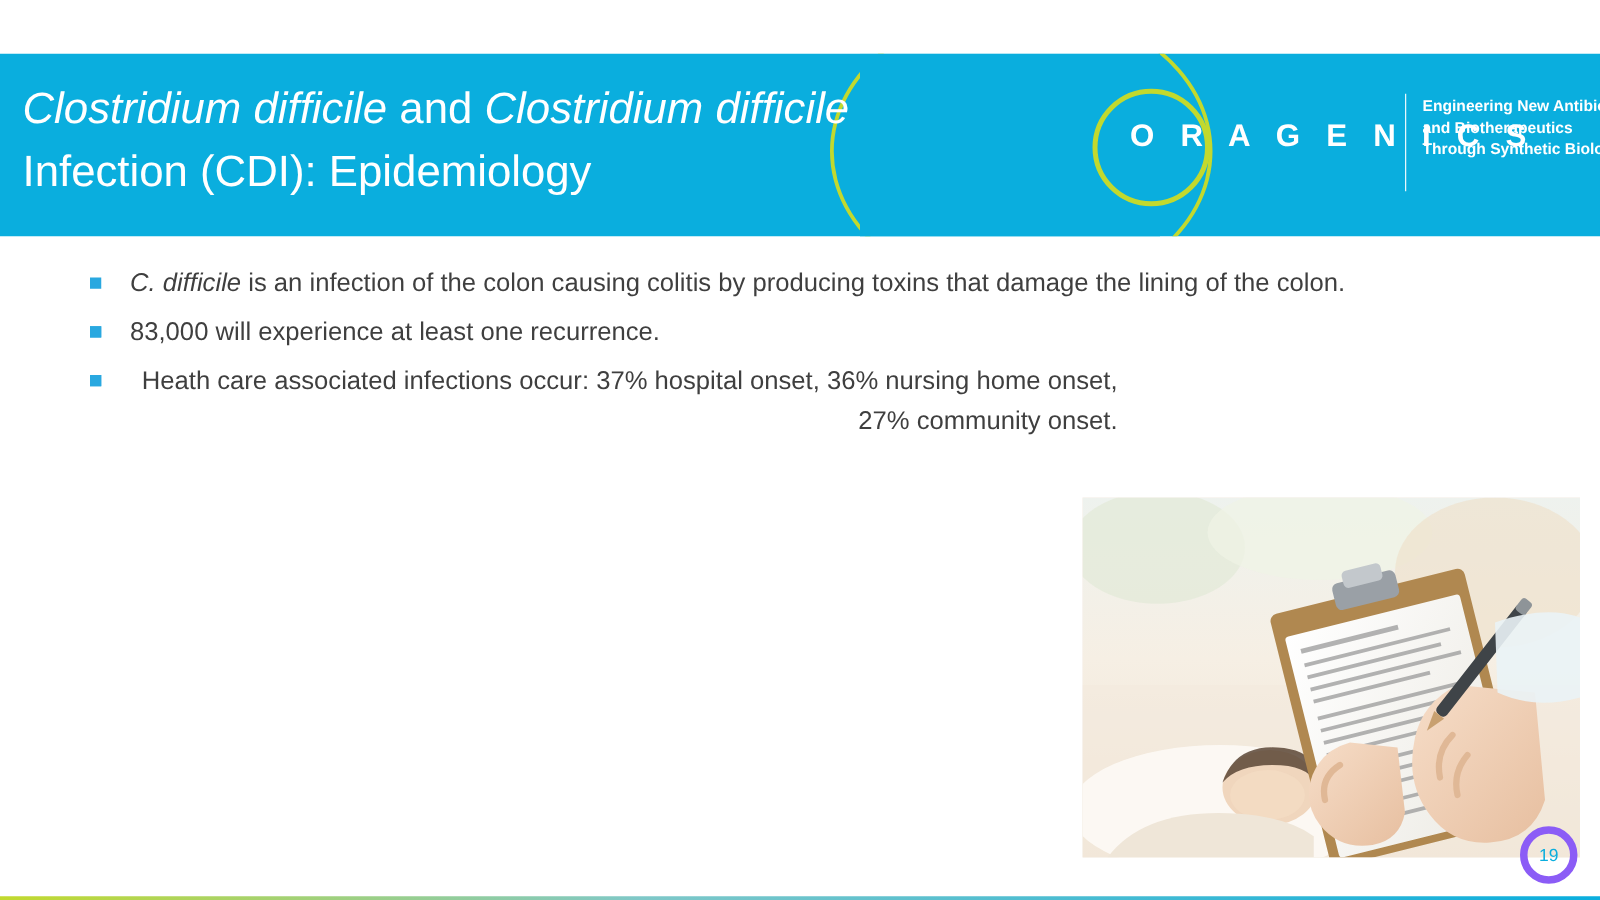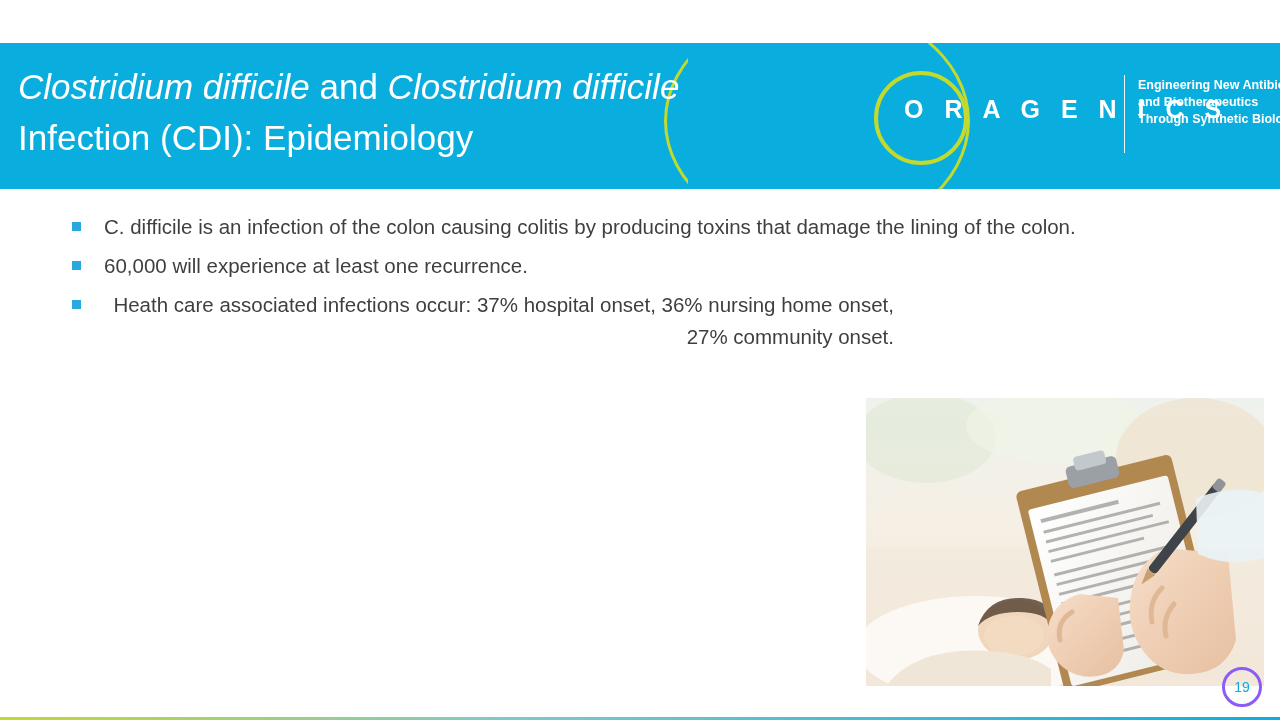--- a/index.html
+++ b/index.html
@@ -129,20 +129,21 @@
   }
   .bullet .marker {
     position: absolute;
     left: 8px;
     top: 11px;
     width: 9px;
     height: 9px;
     background: #29a8e0;
   }
   .bullet .it {
+    font-style: italic;
   }
   .b-wide { width: 1120px; }
   .b-narrow { width: 790px; text-align: right; }
 
   
   .photo {
     position: absolute;
     left: 866px;
     top: 355px;
     width: 398px;
@@ -160,21 +161,21 @@
     width: 1280px;
     height: 10px;
     background: linear-gradient(to right, #c2d92e 0%, #7fc8c8 40%, #0aaede 100%);
   }
   .page-num {
     position: absolute;
     right: 18px;
     bottom: 20px;
     width: 34px;
     height: 34px;
-    border: 3px solid #8b5cf6;
+    border: 6px solid #8b5cf6;
     border-radius: 50%;
     color: #0aaede;
     font-size: 14px;
     display: flex;
     align-items: center;
     justify-content: center;
   }
 </style>
 </head>
 <body>
@@ -202,21 +203,21 @@
       <span class="marker"></span>
       <span class="seg it">C. difficile</span><span class="seg"> is an infection of the colon causing colitis by producing toxins that damage the lining of the colon.</span>
     </div>
 
     <div class="bullet b-wide">
       <span class="marker"></span>
     </div>
 
     <div class="bullet b-wide">
       <span class="marker"></span>
-      <span class="seg">60,000 will experience at least one recurrence.</span>
+      <span class="seg">83,000 will experience at least one recurrence.</span>
     </div>
 
     <div class="bullet b-wide">
       <span class="marker"></span>
     </div>
 
     <div class="bullet b-narrow">
       <span class="marker"></span>
       <span class="seg">Heath care associated infections occur: 37% hospital onset, 36% nursing home onset, 27% community onset.</span>
     </div>

